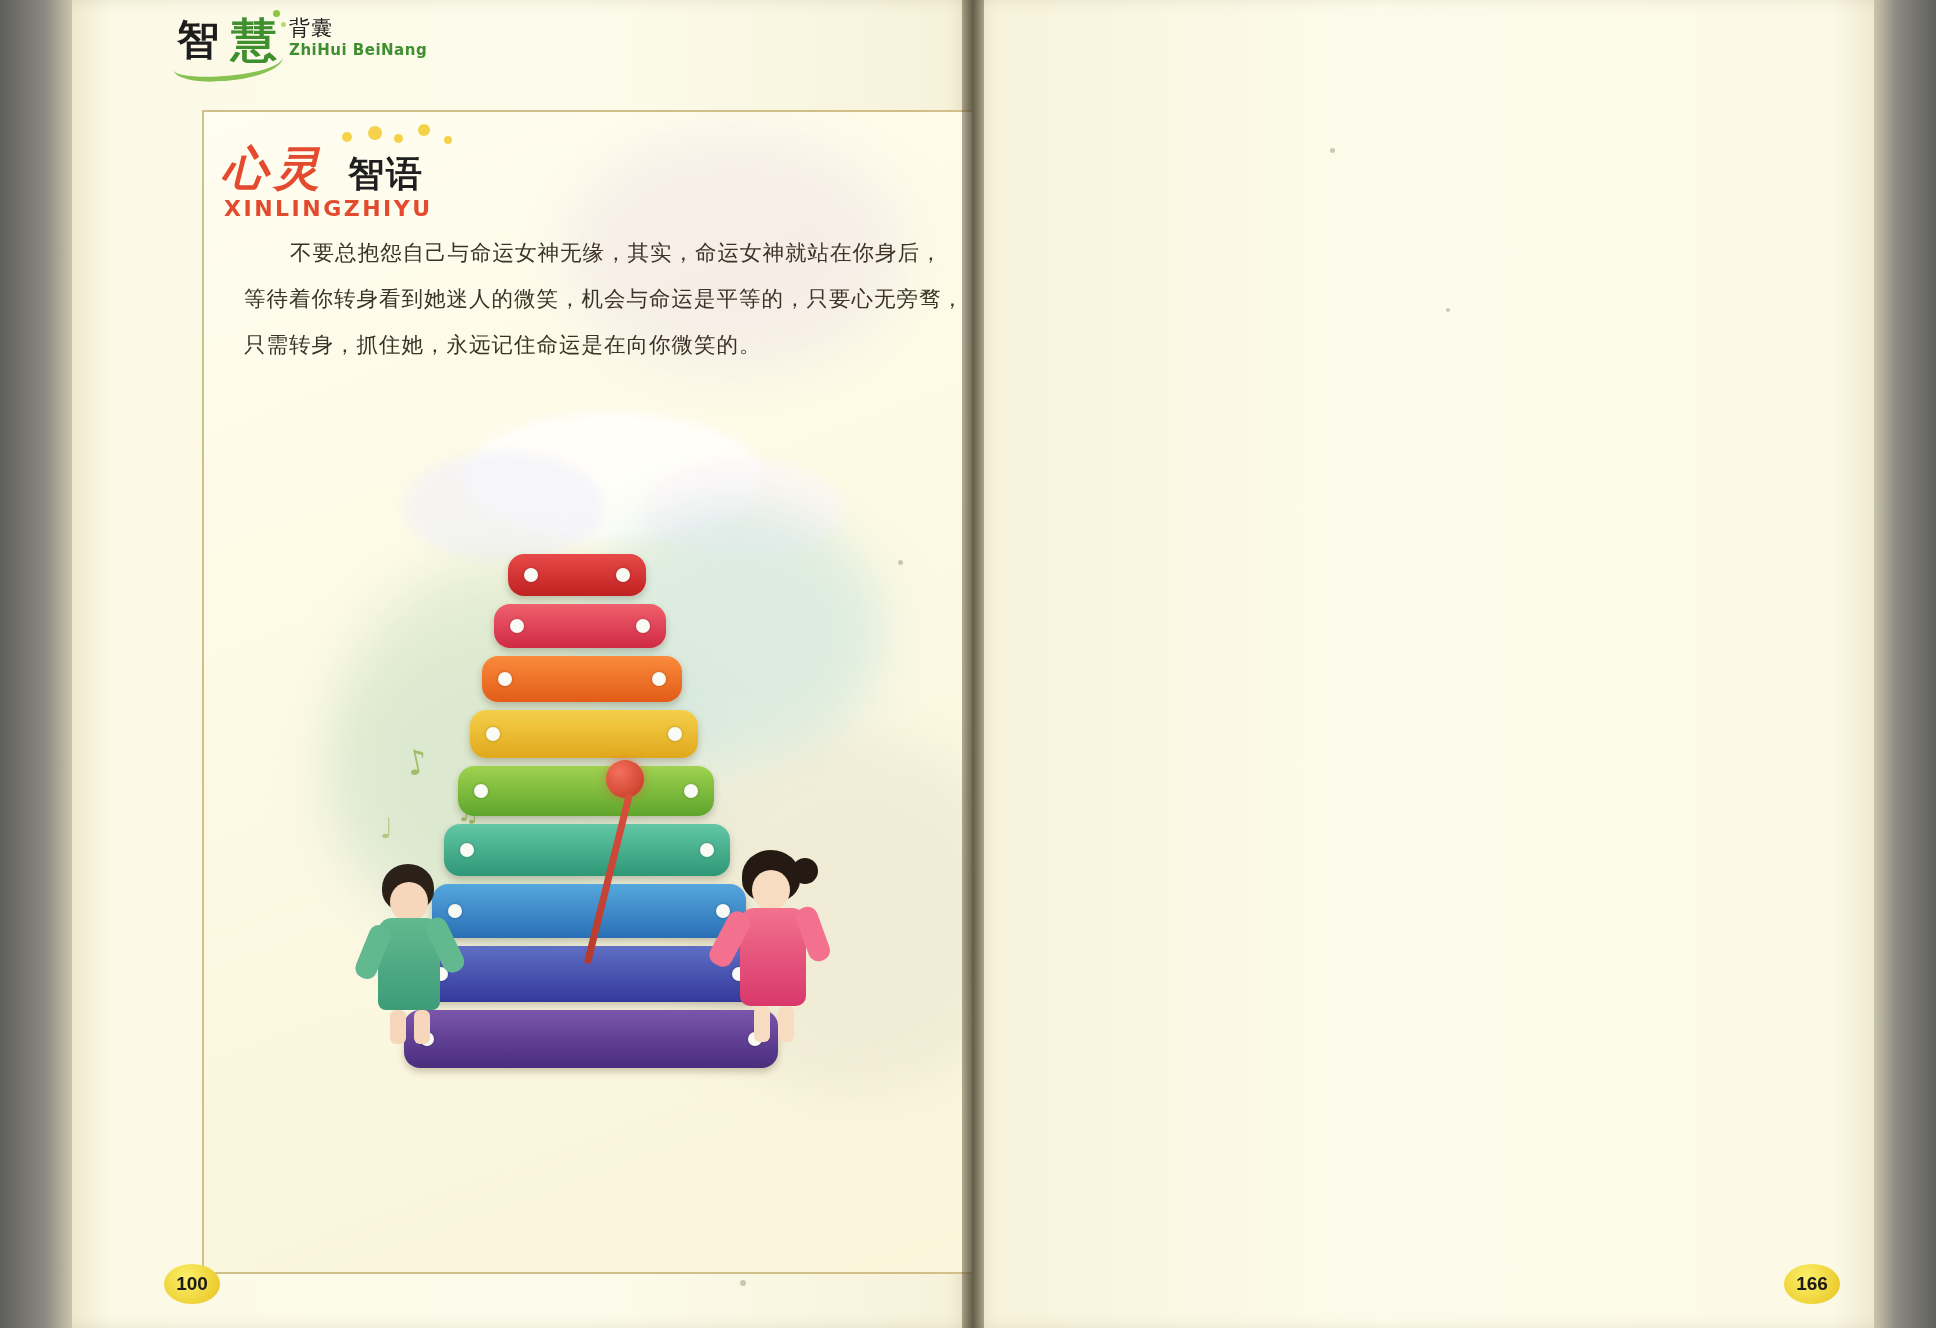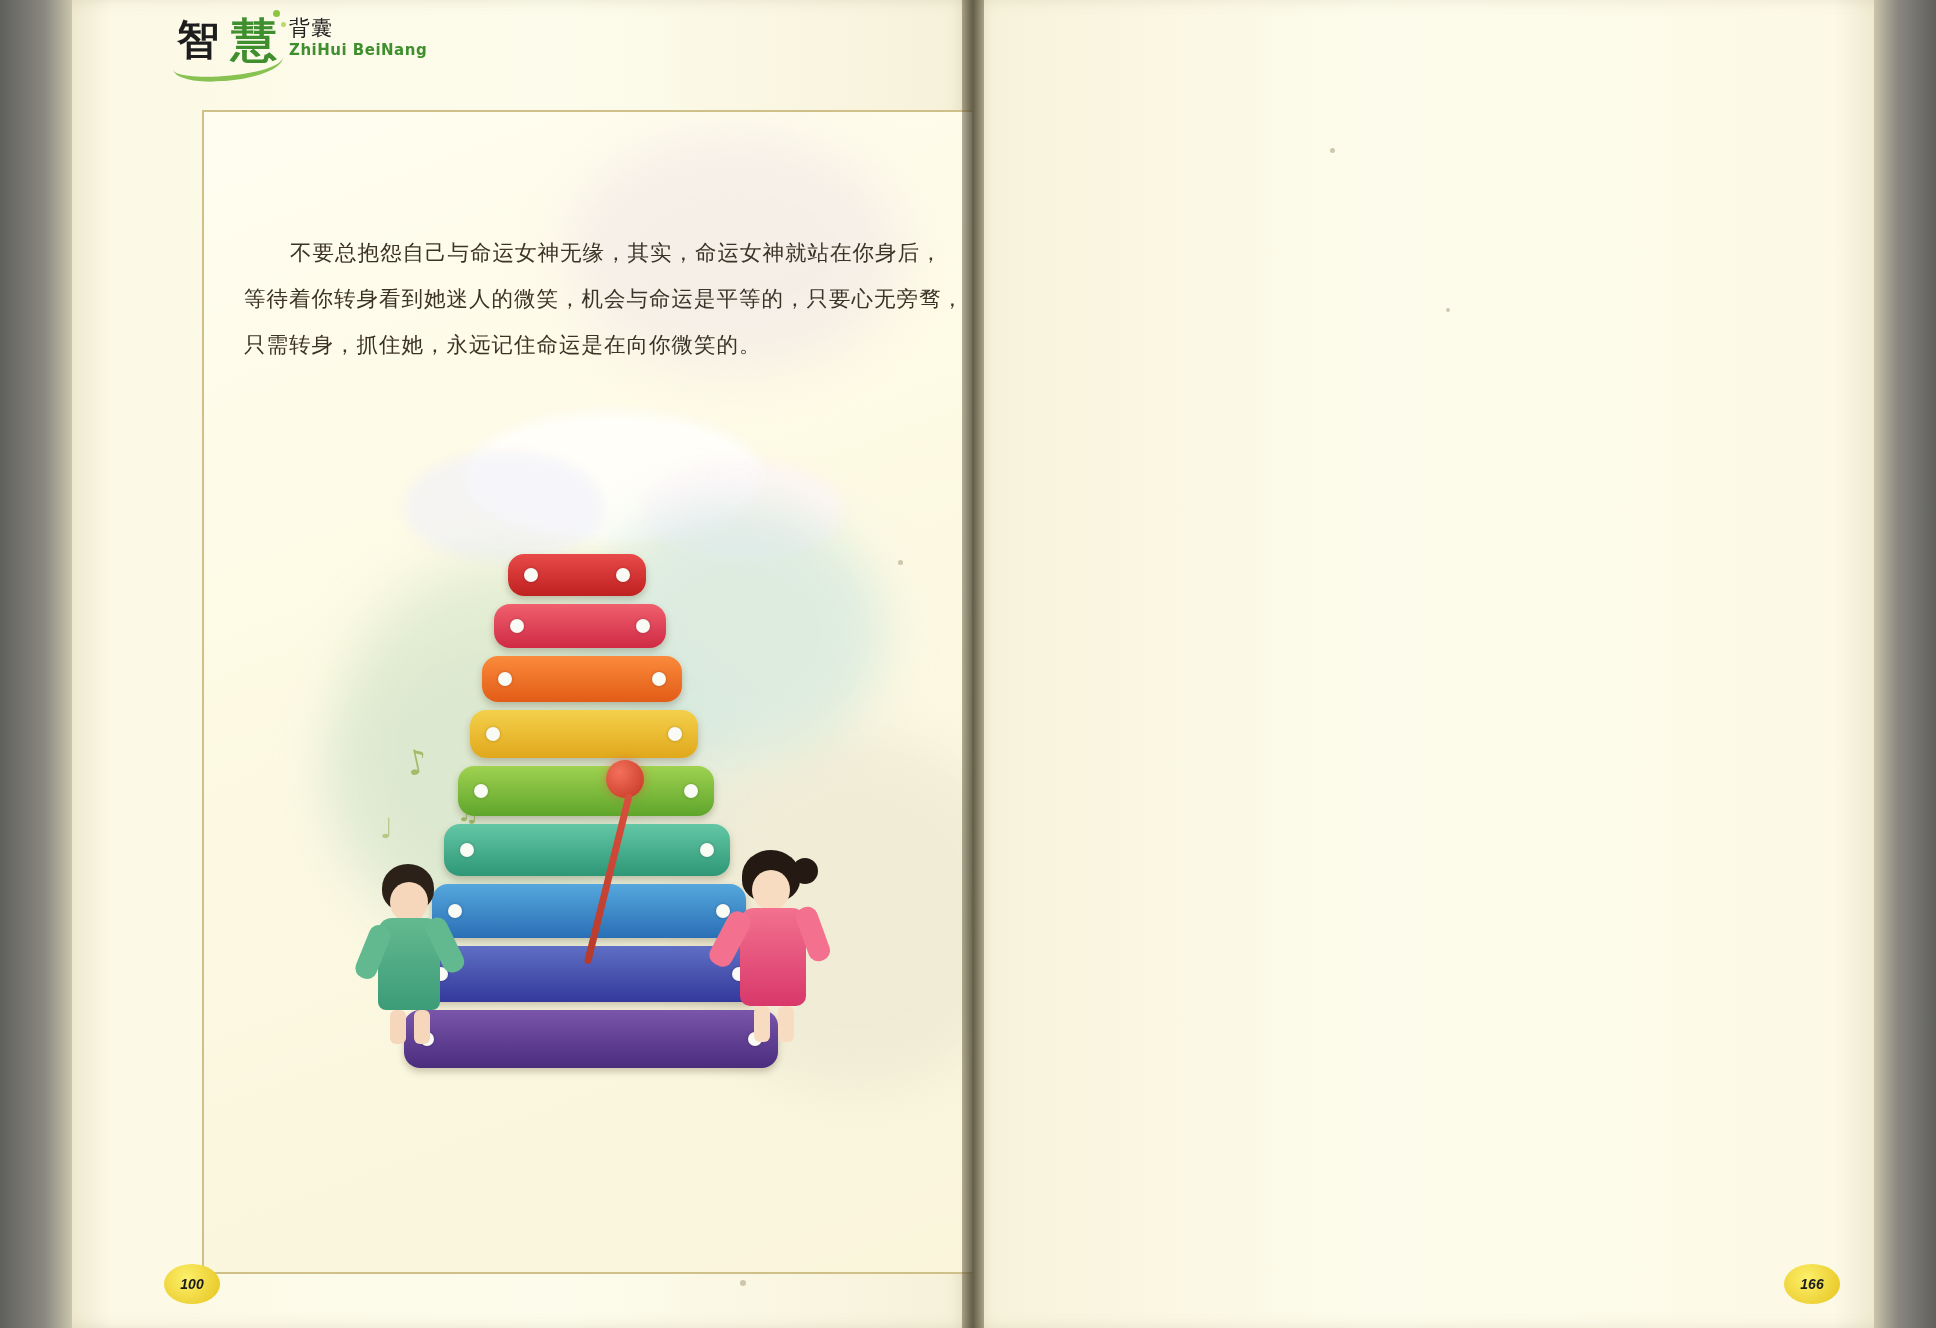--- a/index.html
+++ b/index.html
@@ -191,23 +191,22 @@
     color: #8fae46;
     font-size: 34px;
     opacity: .75;
   }
 
   
   .folio {
     position: absolute;
     width: 56px; height: 40px;
     display: flex; align-items: center; justify-content: center;
-    font-size: 14px; font-weight: bold; color: #1b1b1b;
+    font-size: 19px; font-weight: bold; color: #1b1b1b;
     font-family: "Liberation Sans", sans-serif;
-    font-style: italic;
   }
   .folio-left {
     left: 92px; bottom: 24px;
     background: radial-gradient(circle at 40% 35%, #fdf06a, #e5c21d);
     border-radius: 50% 50% 50% 50%;
   }
   .folio-right {
     left: 1776px; bottom: 24px;
     background: radial-gradient(circle at 40% 35%, #fdf06a, #e5c21d);
     border-radius: 50%;
@@ -240,20 +239,30 @@
         <div class="mast-bn">背囊</div>
         <div class="mast-pinyin">ZhiHui BeiNang</div>
       </div>
 
       <div class="content-left">
 
         <div class="wash" style="left:360px;top:20px;width:340px;height:240px;background:#efe3e6;"></div>
         <div class="wash" style="left:120px;top:520px;width:420px;height:330px;background:#dfe8d8;"></div>
         <div class="wash" style="left:470px;top:620px;width:360px;height:360px;background:#e7e2cd;"></div>
 
+        <div class="section-head">
+          <div class="sh-star" style="left:120px;top:-6px;width:10px;height:10px;"></div>
+          <div class="sh-star" style="left:146px;top:-12px;width:14px;height:14px;"></div>
+          <div class="sh-star" style="left:172px;top:-4px;width:9px;height:9px;"></div>
+          <div class="sh-star" style="left:196px;top:-14px;width:12px;height:12px;"></div>
+          <div class="sh-star" style="left:222px;top:-2px;width:8px;height:8px;"></div>
+          <div class="sh-xin">心灵</div>
+          <div class="sh-zhi">智语</div>
+          <div class="sh-py">XINLINGZHIYU</div>
+        </div>
 
         <div class="lead-text">不要总抱怨自己与命运女神无缘，其实，命运女神就站在你身后，等待着你转身看到她迷人的微笑，机会与命运是平等的，只要心无旁骛，只需转身，抓住她，永远记住命运是在向你微笑的。</div>
 
         <div class="illus-left">
 
           <div class="cloud" style="left:120px;top:0px;width:300px;height:130px;"></div>
           <div class="cloud" style="left:60px;top:40px;width:200px;height:110px;background:rgba(240,240,250,.6);"></div>
           <div class="cloud" style="left:300px;top:48px;width:200px;height:100px;background:rgba(255,245,250,.6);"></div>
           <div class="wash" style="left:-10px;top:150px;width:330px;height:360px;background:#cfe3c5;opacity:.55;"></div>
           <div class="wash" style="left:240px;top:90px;width:300px;height:260px;background:#bfe0dd;opacity:.5;"></div>

